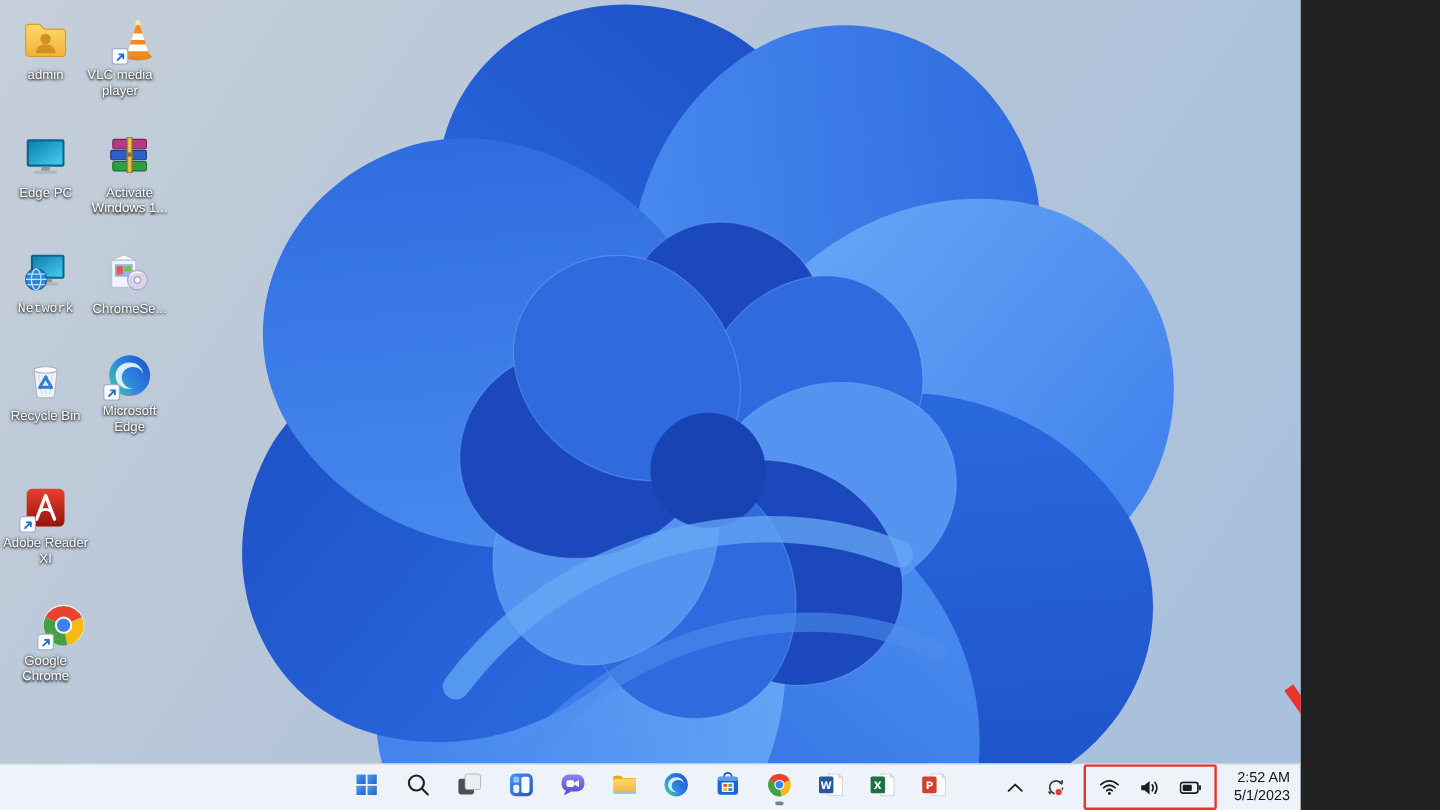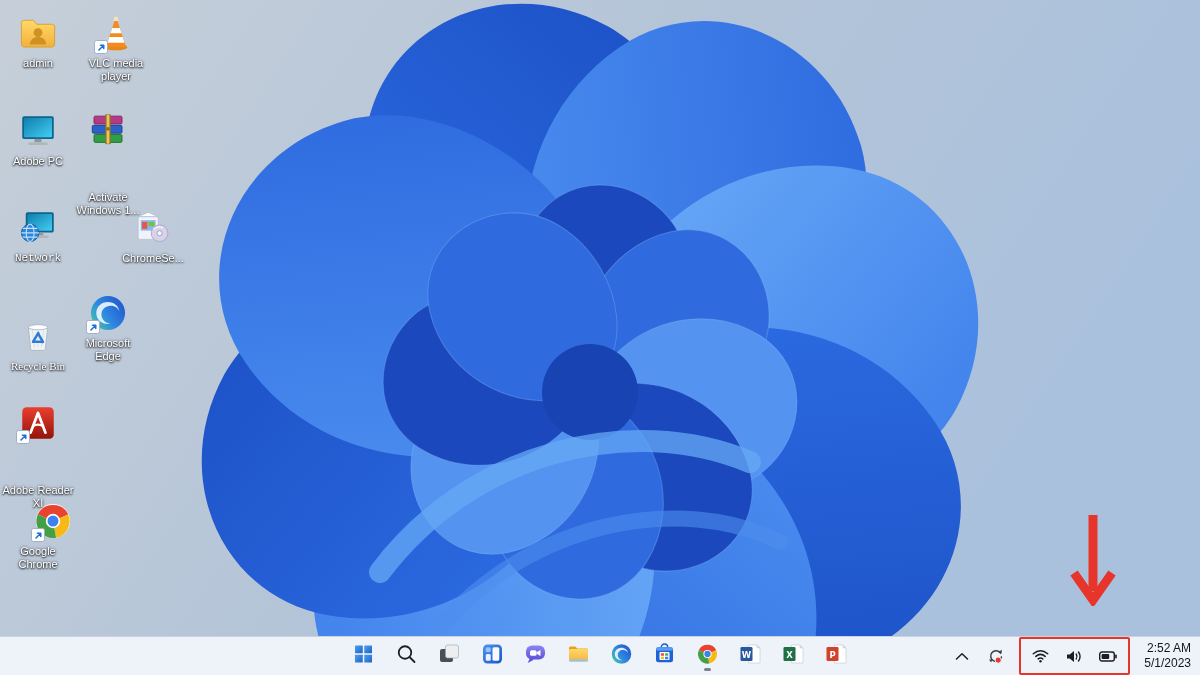--- a/index.html
+++ b/index.html
@@ -1,16 +1,16 @@
 <!DOCTYPE html>
 <html><head>
 <meta charset="utf-8">
 <style>
   html,body{margin:0;padding:0;background:#222;}
-  #screen{position:relative;width:1200px;height:675px;overflow:hidden;
+  #screen{position:relative;width:1084px;height:675px;overflow:hidden;
           font-family:"Liberation Sans",sans-serif;user-select:none;}
   #wallpaper{position:absolute;left:0;top:0;}
 
   
   .dicon{position:absolute;width:72px;display:flex;flex-direction:column;align-items:center;cursor:pointer;}
   .dicon-img{position:relative;width:42px;height:42px;}
   .dicon-img svg{display:block;}
   .shortcut-badge{position:absolute;left:-1px;bottom:0;width:12px;height:12px;background:#fff;
                   border:1px solid #9fb0c4;border-radius:2.5px;display:flex;align-items:center;justify-content:center;}
   .dicon-label{margin-top:3px;font-size:11px;line-height:13px;color:#fff;text-align:center;
@@ -128,21 +128,21 @@
                 <stop offset="1" stop-color="#f5b53a"></stop>
               </linearGradient>
 </defs>
             <path d="M5 13c0-2.2 1.4-3.5 3.5-3.5h10l4 4.5h17c2.3 0 3.5 1.3 3.5 3.5v19c0 2.2-1.3 3.5-3.5 3.5h-31C6.4 40 5 38.7 5 36.5z" fill="url(#gFold)" stroke="#d99b25"></path>
             <circle cx="24" cy="23.5" r="5" fill="#cf9122"></circle>
             <path d="M14.5 37c.6-6 4.8-8.5 9.5-8.5s8.9 2.5 9.5 8.5z" fill="#cf9122"></path>
           </svg>
         </div>
         <div class="dicon-label">admin</div>
       </div>
-      <div class="dicon" style="left: 80px; top: 12px;">
+      <div class="dicon" style="left: 64px; top: 12px; align-items: flex-end;">
         <div class="dicon-img">
           <svg width="42" height="42" viewBox="0 0 48 48">
             <defs>
  <linearGradient id="gFold" x1="0" y1="0" x2="0" y2="1">
                 <stop offset="0" stop-color="#ffd968"></stop>
                 <stop offset="1" stop-color="#f2b13c"></stop>
               </linearGradient>
  <linearGradient id="gScr" x1="0" y1="0" x2="1" y2="1">
                 <stop offset="0" stop-color="#0f7fae"></stop>
                 <stop offset="1" stop-color="#43cdf2"></stop>
@@ -224,23 +224,23 @@
                 <stop offset="0" stop-color="#ffd76b"></stop>
                 <stop offset="1" stop-color="#f5b53a"></stop>
               </linearGradient>
 </defs>
             <rect x="6" y="7" width="36" height="26" rx="2" fill="#0d648f"></rect>
             <rect x="8" y="9" width="32" height="22" rx="1" fill="url(#gScr)"></rect>
             <rect x="20" y="33" width="8" height="4" fill="#8d979e"></rect>
             <rect x="13" y="37" width="22" height="3" rx="1.2" fill="#aeb7bd"></rect>
           </svg>
         </div>
-        <div class="dicon-label">Adobe PC</div>
+        <div class="dicon-label">Edge PC</div>
       </div>
-      <div class="dicon" style="left: 72px; top: 110px; gap: 36px;">
+      <div class="dicon" style="left: 72px; top: 110px;">
         <div class="dicon-img">
           <svg width="42" height="42" viewBox="0 0 48 48">
             <defs>
  <linearGradient id="gFold" x1="0" y1="0" x2="0" y2="1">
                 <stop offset="0" stop-color="#ffd968"></stop>
                 <stop offset="1" stop-color="#f2b13c"></stop>
               </linearGradient>
  <linearGradient id="gScr" x1="0" y1="0" x2="1" y2="1">
                 <stop offset="0" stop-color="#0f7fae"></stop>
                 <stop offset="1" stop-color="#43cdf2"></stop>
@@ -323,21 +323,21 @@
             <rect x="12" y="8" width="28" height="19" rx="1" fill="url(#gScr)"></rect>
             <rect x="23" y="29" width="7" height="3.5" fill="#8d979e"></rect>
             <rect x="17" y="32.5" width="19" height="3" rx="1.2" fill="#aeb7bd"></rect>
             <circle cx="15" cy="29.5" r="10" fill="#2e86d8" stroke="#135a9e"></circle>
             <ellipse cx="15" cy="29.5" rx="4.5" ry="10" fill="none" stroke="#bfe0fb" stroke-width="1.3"></ellipse>
             <path d="M5 29.5h20 M6.6 24.5h16.8 M6.6 34.5h16.8" stroke="#bfe0fb" stroke-width="1.3" fill="none"></path>
           </svg>
         </div>
         <div class="dicon-label">Network</div>
       </div>
-      <div class="dicon" style="left: 72px; top: 207px; margin-left: 45px;">
+      <div class="dicon" style="left: 72px; top: 207px;">
         <div class="dicon-img">
           <svg width="42" height="42" viewBox="0 0 48 48">
             <defs>
  <linearGradient id="gFold" x1="0" y1="0" x2="0" y2="1">
                 <stop offset="0" stop-color="#ffd968"></stop>
                 <stop offset="1" stop-color="#f2b13c"></stop>
               </linearGradient>
  <linearGradient id="gScr" x1="0" y1="0" x2="1" y2="1">
                 <stop offset="0" stop-color="#0f7fae"></stop>
                 <stop offset="1" stop-color="#43cdf2"></stop>
@@ -373,21 +373,21 @@
             <rect x="10" y="15" width="17" height="12" fill="#8cbaec"></rect>
             <rect x="11.5" y="17" width="6" height="8" fill="#e8564a"></rect>
             <rect x="19" y="17" width="6.5" height="5" fill="#77c043"></rect>
             <circle cx="31.5" cy="30" r="9.5" fill="#d9d3ea" stroke="#a9a1cc"></circle>
             <circle cx="31.5" cy="30" r="3" fill="#f6f5fb" stroke="#9d95c2"></circle>
             <path d="M24.5 25.5a9.5 9.5 0 0 1 11-1.5" stroke="#fff" stroke-width="1.5" fill="none" opacity="0.8"></path>
           </svg>
         </div>
         <div class="dicon-label">ChromeSe...</div>
       </div>
-      <div class="dicon" style="left: 2px; top: 315px; font-family: Liberation Serif, serif;">
+      <div class="dicon" style="left: 2px; top: 296px;">
         <div class="dicon-img">
           <svg width="42" height="42" viewBox="0 0 48 48">
             <defs>
  <linearGradient id="gFold" x1="0" y1="0" x2="0" y2="1">
                 <stop offset="0" stop-color="#ffd968"></stop>
                 <stop offset="1" stop-color="#f2b13c"></stop>
               </linearGradient>
  <linearGradient id="gScr" x1="0" y1="0" x2="1" y2="1">
                 <stop offset="0" stop-color="#0f7fae"></stop>
                 <stop offset="1" stop-color="#43cdf2"></stop>
@@ -471,21 +471,21 @@
             <path d="M24 11.5c-7.6 0-13.4 5.6-13.4 12.6 0 8.6 7.8 13.9 16.3 12.2-5.9-.4-10.4-4.9-10.4-10.5 0-5.9 4.6-10 10.6-10 4.8 0 8.6 2.7 9.8 6.7-.6-6.5-6.1-11-12.9-11z" fill="#e9f5fe" opacity="0.92"></path>
           </svg>
           <span class="shortcut-badge">
             <svg width="9" height="9" viewBox="0 0 10 10">
               <path d="M2.2 7.8 L7.5 2.5 M7.5 2.5 H3.8 M7.5 2.5 V6.2" stroke="#1f6fd0" stroke-width="1.7" fill="none" stroke-linecap="round" stroke-linejoin="round"></path>
             </svg>
           </span>
         </div>
         <div class="dicon-label">Microsoft Edge</div>
       </div>
-      <div class="dicon" style="left: 2px; top: 402px; gap: 37px;">
+      <div class="dicon" style="left: 2px; top: 402px;">
         <div class="dicon-img">
           <svg width="42" height="42" viewBox="0 0 48 48">
             <defs>
  <linearGradient id="gFold" x1="0" y1="0" x2="0" y2="1">
                 <stop offset="0" stop-color="#ffd968"></stop>
                 <stop offset="1" stop-color="#f2b13c"></stop>
               </linearGradient>
  <linearGradient id="gScr" x1="0" y1="0" x2="1" y2="1">
                 <stop offset="0" stop-color="#0f7fae"></stop>
                 <stop offset="1" stop-color="#43cdf2"></stop>

